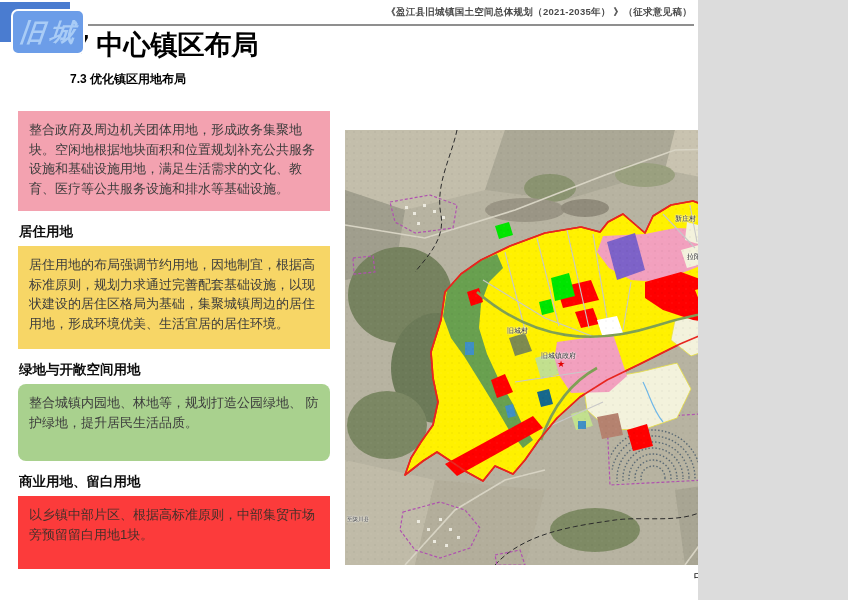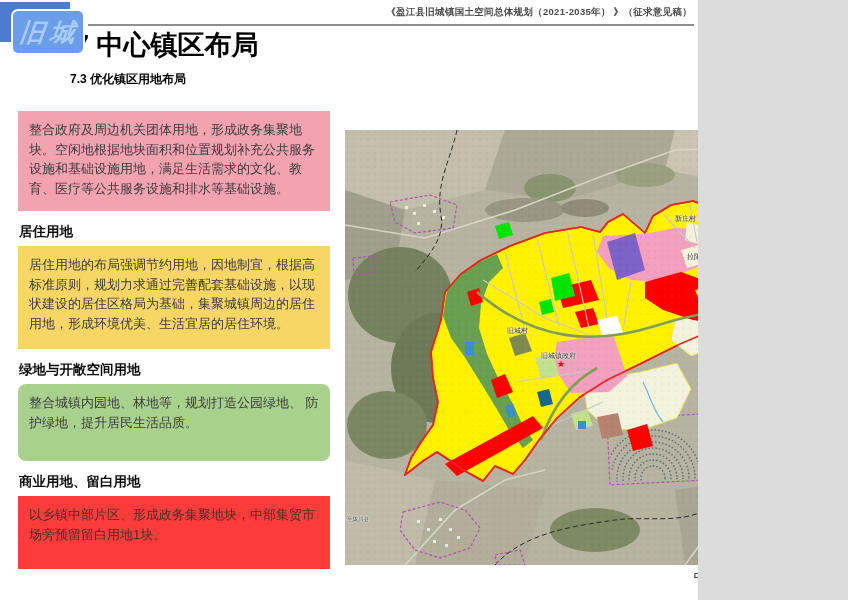--- a/index.html
+++ b/index.html
@@ -65,21 +65,21 @@
   <div class="left-col">
     <div class="sec-box b1" style="background: rgb(243, 162, 176);">整合政府及周边机关团体用地，形成政务集聚地块。空闲地根据地块面积和位置规划补充公共服务设施和基础设施用地，满足生活需求的文化、教育、医疗等公共服务设施和排水等基础设施。</div>
 
     <h3 class="sec-head">居住用地</h3>
     <div class="sec-box b2" style="background: rgb(247, 214, 102);">居住用地的布局强调节约用地，因地制宜，根据高标准原则，规划力求通过完善配套基础设施，以现状建设的居住区格局为基础，集聚城镇周边的居住用地，形成环境优美、生活宜居的居住环境。</div>
 
     <h3 class="sec-head">绿地与开敞空间用地</h3>
     <div class="sec-box b3" style="background: rgb(169, 209, 142); border-radius: 8px;">整合城镇内园地、林地等，规划打造公园绿地、 防护绿地，提升居民生活品质。</div>
 
     <h3 class="sec-head">商业用地、留白用地</h3>
-    <div class="sec-box b4" style="background: rgb(252, 59, 59);">以乡镇中部片区、形成政务集聚地块，中部集贸市场旁预留留白用地1块。</div>
+    <div class="sec-box b4" style="background: rgb(252, 59, 59);">以乡镇中部片区、根据高标准原则，中部集贸市场旁预留留白用地1块。</div>
   </div>
 
   <div class="map">
     <svg width="503" height="435" viewBox="0 0 503 435">
       <defs>
         <pattern id="tex" width="7" height="7" patternUnits="userSpaceOnUse">
           <rect width="7" height="7" fill="none"></rect>
           <circle cx="2" cy="2" r="0.8" fill="#00000022"></circle>
           <circle cx="5" cy="5" r="0.7" fill="#ffffff22"></circle>
         </pattern>

